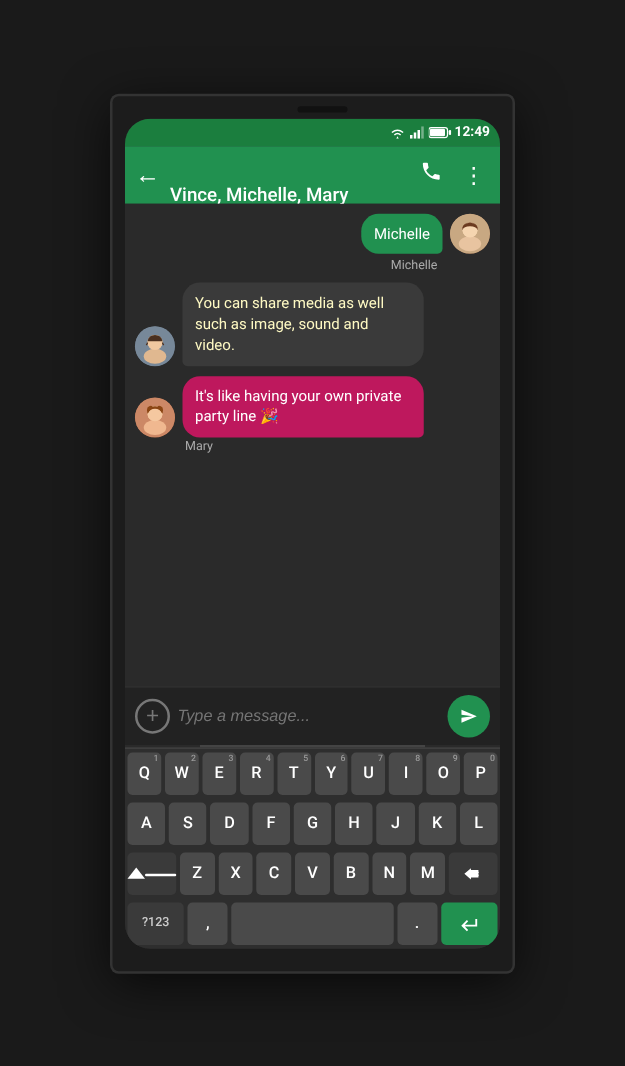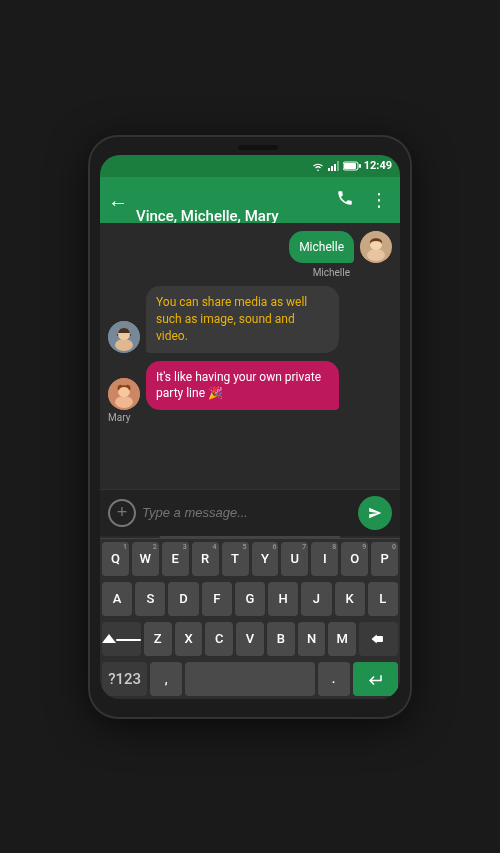--- a/index.html
+++ b/index.html
@@ -6,23 +6,23 @@
     body {
       background: #1a1a1a;
       display: flex;
       justify-content: center;
       align-items: center;
       min-height: 100vh;
       font-family: 'Roboto', Arial, sans-serif;
     }
     .phone-outer {
       width: 320px;
-      height: 580px;
+      height: 700px;
       background: #1c1c1c;
-      border-radius: 28px;
+      border-radius: 5px;
       padding: 18px 10px;
       box-shadow: 0 0 0 2px #333, 0 8px 40px rgba(0,0,0,0.7);
       position: relative;
     }
     .phone-screen {
       width: 100%;
       height: 100%;
       background: #2a2a2a;
       border-radius: 20px;
       overflow: hidden;
@@ -113,21 +113,21 @@
       max-width: 68%;
     }
     .bubble {
       padding: 8px 10px;
       border-radius: 14px;
       font-size: 12px;
       line-height: 1.4;
     }
     .bubble.incoming {
       background: #3a3a3a;
-      color: #eab308;
+      color: #fef9c3;
       border-bottom-left-radius: 4px;
     }
     .bubble.outgoing {
       background: #be185d;
       color: #fff;
       border-bottom-right-radius: 4px;
     }
     
     .input-area {
       background: #222;
@@ -207,21 +207,21 @@
     .key .num-hint {
       position: absolute;
       top: 1px;
       right: 2px;
       font-size: 7px;
       color: #999;
     }
     .key.special {
       background: #3a3a3a;
       color: #ccc;
-      font-size: 15px;
+      font-size: 10px;
       flex: 1.4;
     }
     .key.space-key {
       background: #4a4a4a;
       flex: 4;
     }
     .key.shift-key {
       background: #3a3a3a;
       flex: 1.4;
     }
@@ -365,21 +365,21 @@
               <circle cx="16" cy="13" r="6" fill="#f5c8a0"></circle>
               <path d="M10 13 Q10 7 16 7 Q22 7 22 13 Q20 9 16 9 Q12 9 10 13Z" fill="#8b4513"></path>
               <path d="M10 13 Q9 10 10 8 Q12 6 14 7" fill="#8b4513"></path>
               <path d="M22 13 Q23 10 22 8 Q20 6 18 7" fill="#8b4513"></path>
             </svg>
           </div>
           <div class="message-group">
             <div class="bubble outgoing">It's like having your own private party line 🎉</div>
           </div>
         </div>
-        <div style="font-size:10px; color:#aaa; ">Mary</div>
+        <div style="font-size:10px; color:#aaa; margin-left:40px;">Mary</div>
       </div>
     </div>
 
     <div class="input-area">
       <button class="add-btn">
         <span>+</span>
       </button>
       <input type="text" placeholder="Type a message..." style="">
       <button class="send-btn">
         <svg width="14" height="14" viewBox="0 0 24 24" fill="white">

